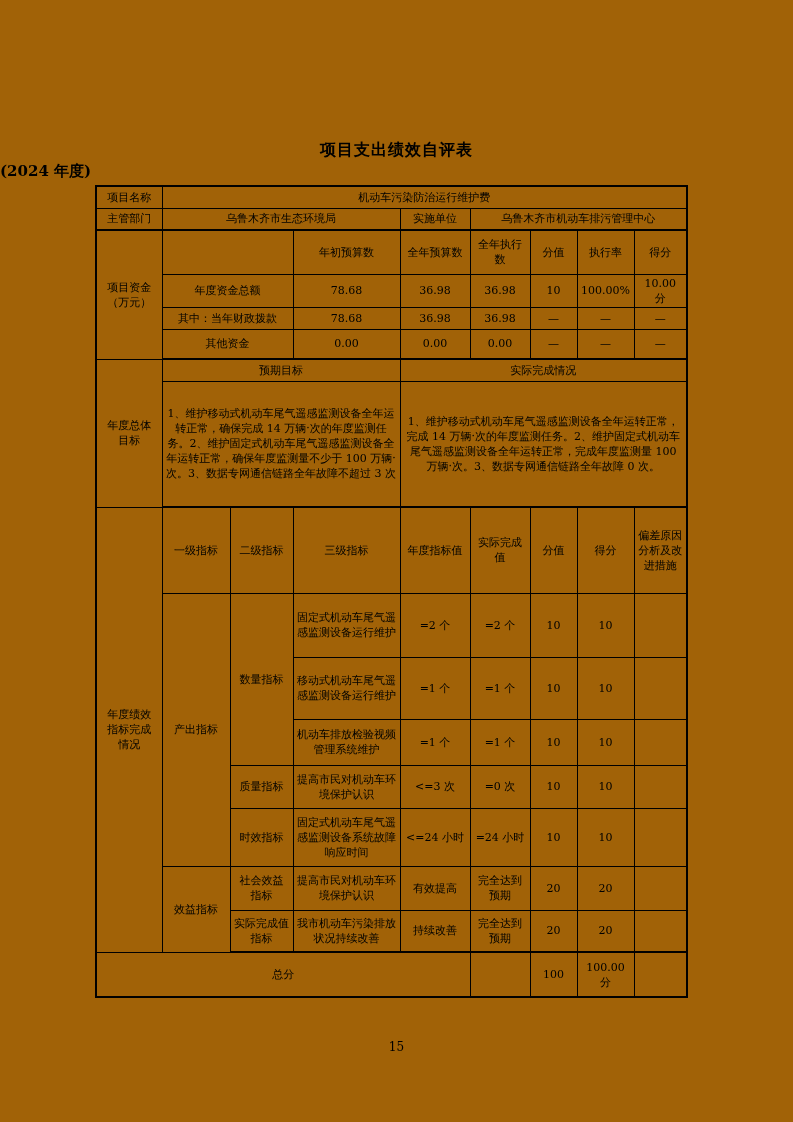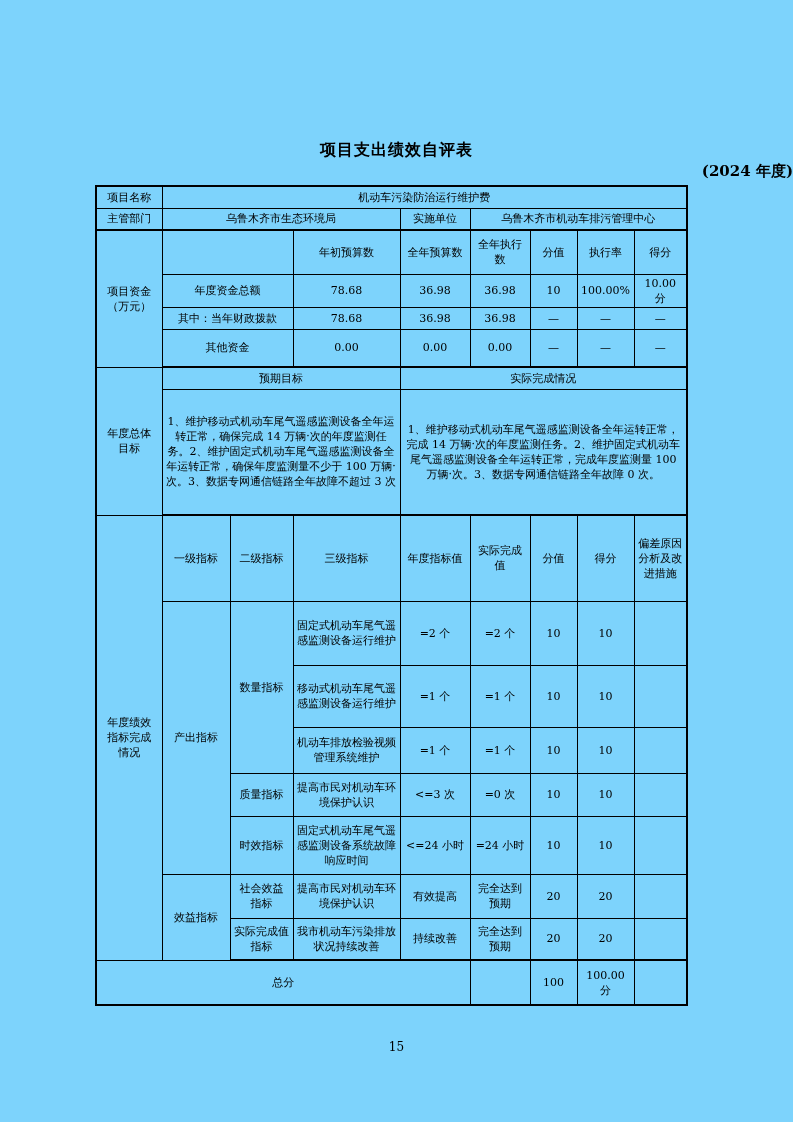--- a/index.html
+++ b/index.html
@@ -1,33 +1,33 @@
 <!DOCTYPE html>
 <html><head>
 <meta charset="utf-8">
 <style>
   html,body { margin:0; padding:0; background:#ffffff; }
   .page {
     position:relative;
     width:793px; height:1122px;
-    background:#7dd3fc;
+    background:#a16207;
     color:#000000;
     font-family:"DejaVu Serif","Liberation Serif",serif;
     overflow:hidden;
   }
   .doc-title {
     padding-top:140px;
     text-align:center;
     font-size:16px;
     font-weight:bold;
     line-height:20px;
     letter-spacing:1px;
   }
   .doc-subtitle {
-    text-align:right;
+    text-align:left;
     font-size:15px;
     font-weight:bold;
     line-height:22px;
   }
   table.eval {
     border-collapse:collapse;
     table-layout:fixed;
     margin:3px 0 16px 95px;
     width:591px;
     border:2px solid #000;
@@ -121,21 +121,21 @@
     <tr style="height:22px">
       <td colspan="2">其中：当年财政拨款</td>
       <td>78.68</td>
       <td>36.98</td>
       <td>36.98</td>
       <td>—</td>
       <td>—</td>
       <td>—</td>
     </tr>
 
-    <tr style="height:38px" class="sec-end">
+    <tr style="height:30px" class="sec-end">
       <td colspan="2">其他资金</td>
       <td>0.00</td>
       <td>0.00</td>
       <td>0.00</td>
       <td>—</td>
       <td>—</td>
       <td>—</td>
     </tr>
 
     <tr style="height:22px">

